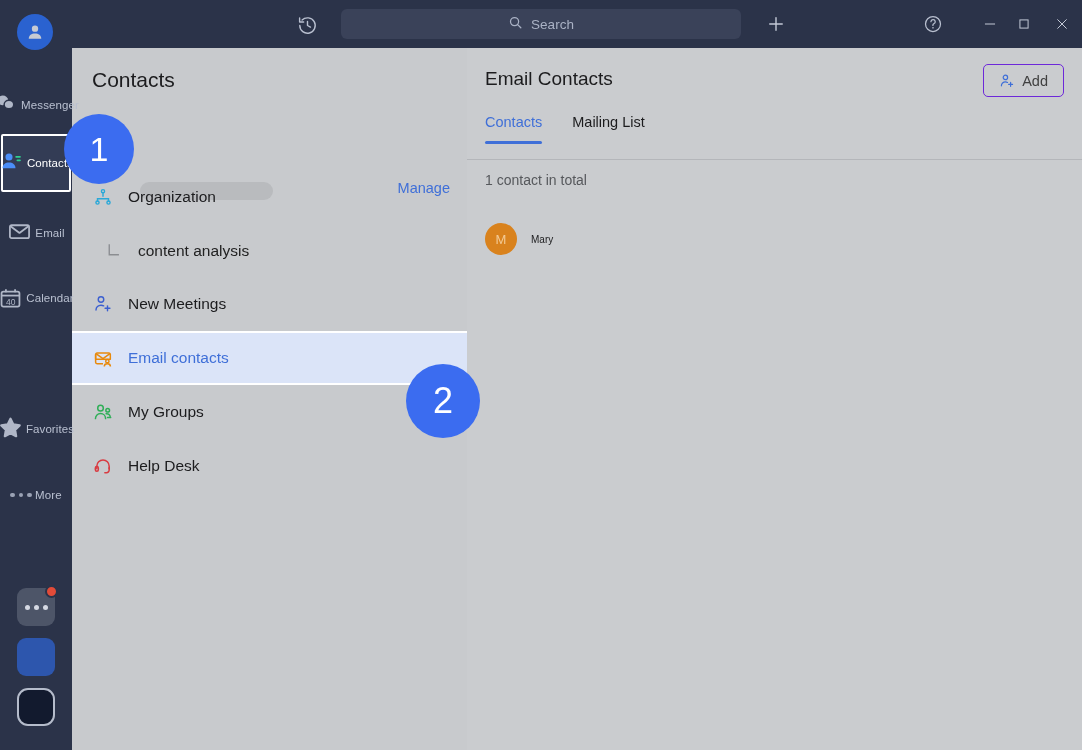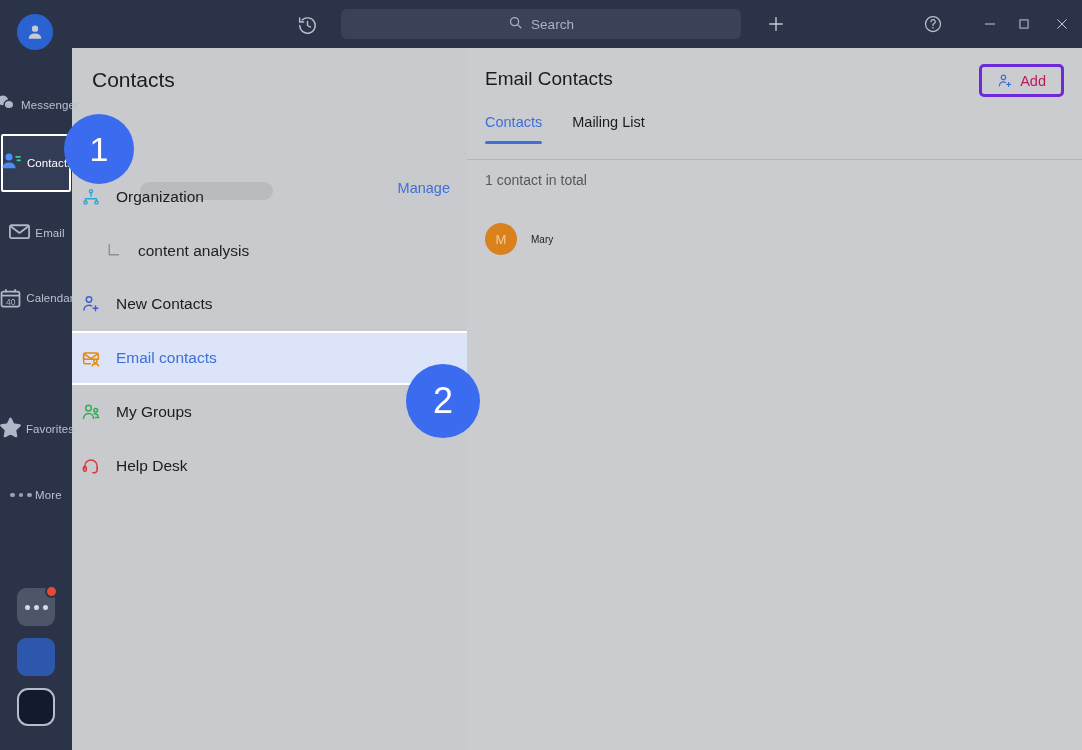--- a/index.html
+++ b/index.html
@@ -148,21 +148,21 @@
   .manage-link {
     position: absolute; right: 17px; top: 6px;
     font-size: 14.5px; color: #3f6fd8;
     cursor: pointer;
   }
   .nav-list { position: absolute; left: 0; top: 122px; width: 395px; }
   .nav-item {
     position: relative;
     height: 54px;
     display: flex; align-items: center;
-    padding-left: 8px;
+    padding-left: 20px;
     gap: 14px;
     cursor: pointer;
   }
   .nav-item .n-ico {
     width: 22px; height: 22px;
     display: flex; align-items: center; justify-content: center;
     flex: 0 0 22px;
   }
   .nav-item .n-label { font-size: 15.5px; color: #1c1c1e; }
   .nav-item.child { padding-left: 30px; height: 53px; }
@@ -180,24 +180,24 @@
     width: 615px; height: 702px;
     background: #cacccf;
   }
   .epanel-title {
     position: absolute; left: 18px; top: 20px;
     font-size: 19px; color: #1c1c1e;
   }
   .add-btn {
     position: absolute; right: 18px; top: 16px;
     height: 33px; padding: 0 15px;
-    border: 3px solid #6d28d9;
+    border: 1px solid #6d28d9;
     border-radius: 5px;
     background: transparent;
-    color: #be185d; font-size: 14.5px;
+    color: #404040; font-size: 14.5px;
     display: flex; align-items: center; gap: 7px;
     cursor: pointer;
     font-family: "Liberation Sans", sans-serif;
   }
   .tabs {
     position: absolute; left: 18px; top: 66px;
     display: flex; gap: 30px;
   }
   .tab {
     position: relative;
@@ -425,21 +425,21 @@
 
         <div class="nav-item">
           <span class="n-ico">
             <svg width="20" height="20" viewBox="0 0 24 24" fill="none" stroke="#3b5fd0" stroke-width="1.7" stroke-linecap="round">
               <circle cx="9.6" cy="6.6" r="3.3"></circle>
               <path d="M3.6 19.2c0-3.5 2.7-5.8 6-5.8 1.2 0 2.3.3 3.2.8"></path>
               <line x1="17.4" y1="14.2" x2="17.4" y2="20"></line>
               <line x1="14.5" y1="17.1" x2="20.3" y2="17.1"></line>
             </svg>
           </span>
-          <span class="n-label">New Contacts</span>
+          <span class="n-label">New Meetings</span>
         </div>
 
         <div class="nav-item selected">
           <span class="n-ico">
             <svg width="21" height="21" viewBox="0 0 24 24" fill="none" stroke="#e8890c" stroke-width="1.7" stroke-linejoin="round">
               <path d="M3 7.4a1.6 1.6 0 0 1 1.6-1.6h13.6A1.6 1.6 0 0 1 19.8 7.4v5.4H3z"></path>
               <polyline points="3.4,6.4 11.4,12.2 19.4,6.4"></polyline>
               <path d="M3 7.4v9a1.6 1.6 0 0 0 1.6 1.6h6.8"></path>
               <circle cx="16.4" cy="15" r="1.9" stroke="#e8890c"></circle>
               <path d="M12.9 21c0-2 1.6-3.1 3.5-3.1s3.5 1.1 3.5 3.1"></path>

